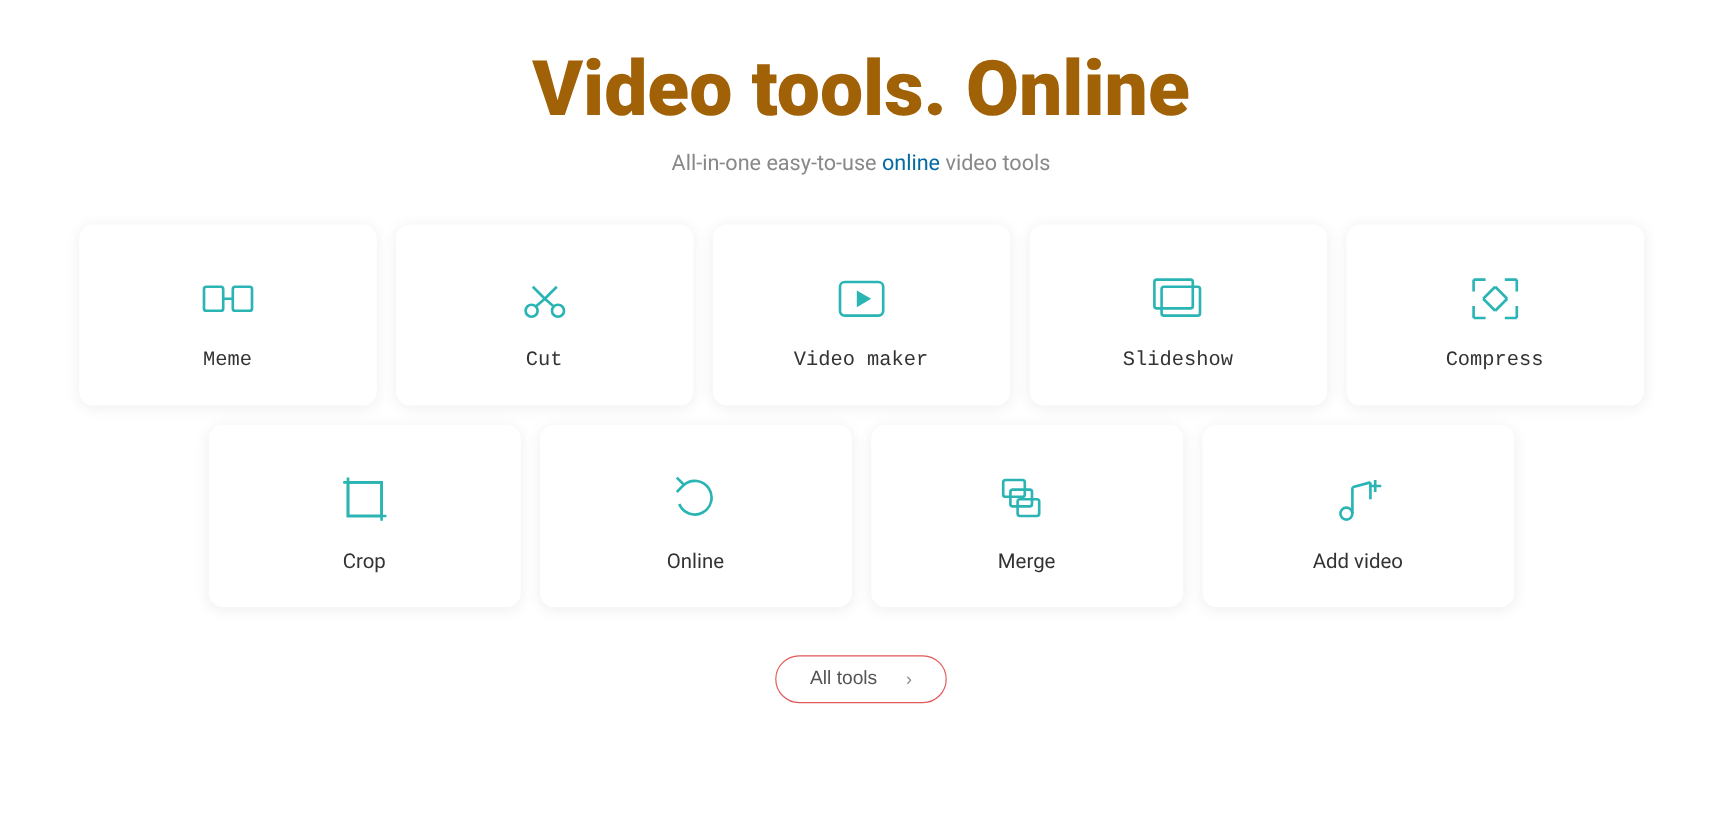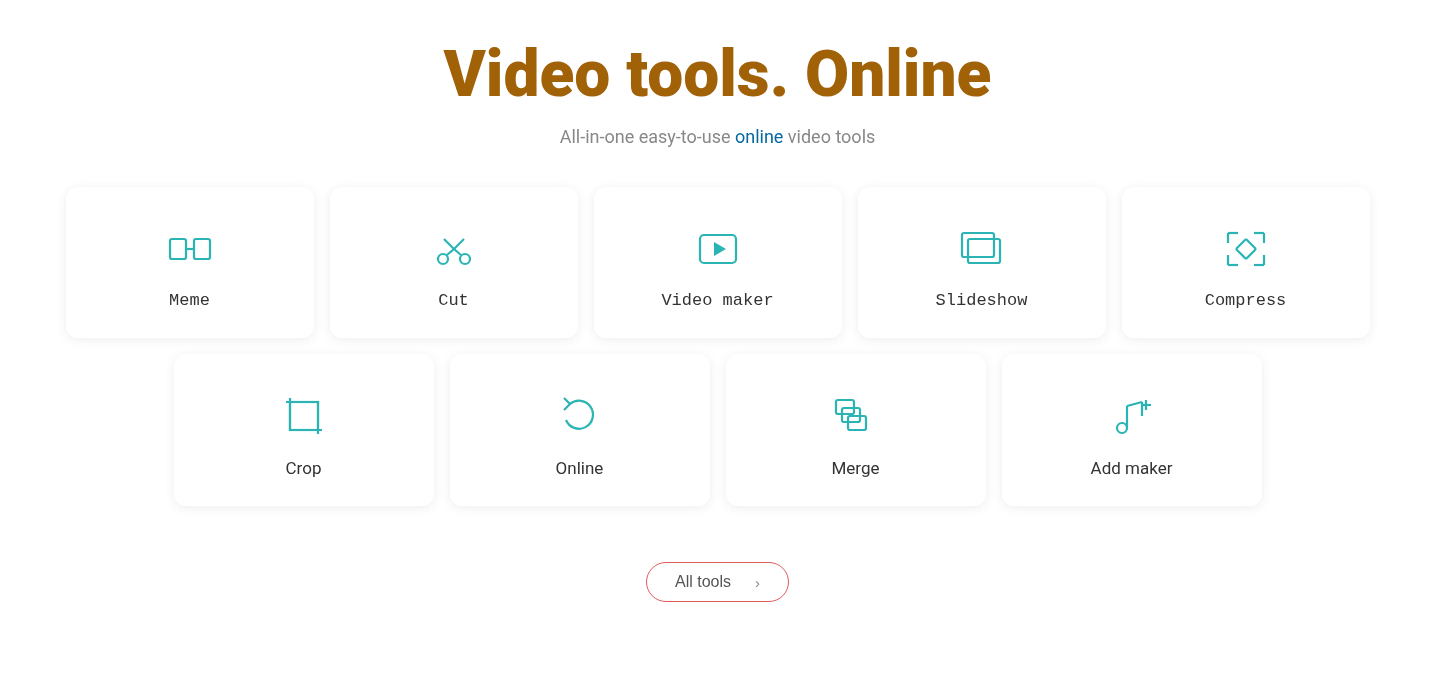--- a/index.html
+++ b/index.html
@@ -67,21 +67,21 @@
     .tool-icon svg {
       width: 48px;
       height: 48px;
     }
     .tool-label {
       font-size: 17px;
       color: #333;
       font-weight: 400;
     }
     .all-tools-btn {
-      margin-top: 56px;
+      margin-top: 40px;
       border: 1.5px solid #e05a5a;
       border-radius: 30px;
       background: #fff;
       padding: 10px 28px;
       display: flex;
       align-items: center;
       gap: 24px;
       cursor: pointer;
       font-size: 16px;
       color: #555;
@@ -208,21 +208,21 @@
         <div class="tool-icon">
           <svg viewBox="0 0 48 48" fill="none" xmlns="http://www.w3.org/2000/svg">
       <circle cx="14" cy="36" r="5" stroke="#2ab4b4" stroke-width="2.2" fill="none"></circle>
       <line x1="19" y1="36" x2="19" y2="14" stroke="#2ab4b4" stroke-width="2.2"></line>
       <line x1="19" y1="14" x2="34" y2="10" stroke="#2ab4b4" stroke-width="2.2"></line>
       <line x1="34" y1="10" x2="34" y2="24" stroke="#2ab4b4" stroke-width="2.2"></line>
       <line x1="38" y1="8" x2="38" y2="18" stroke="#2ab4b4" stroke-width="2.2"></line>
       <line x1="33" y1="13" x2="43" y2="13" stroke="#2ab4b4" stroke-width="2.2"></line>
     </svg>
         </div>
-        <span class="tool-label">Add maker</span>
+        <span class="tool-label">Add video</span>
       </div>
     </div>
 </div>
 
 <button class="all-tools-btn">
   <span>All tools</span>
   <span class="chevron">›</span>
 </button>
 
 </body></html>

